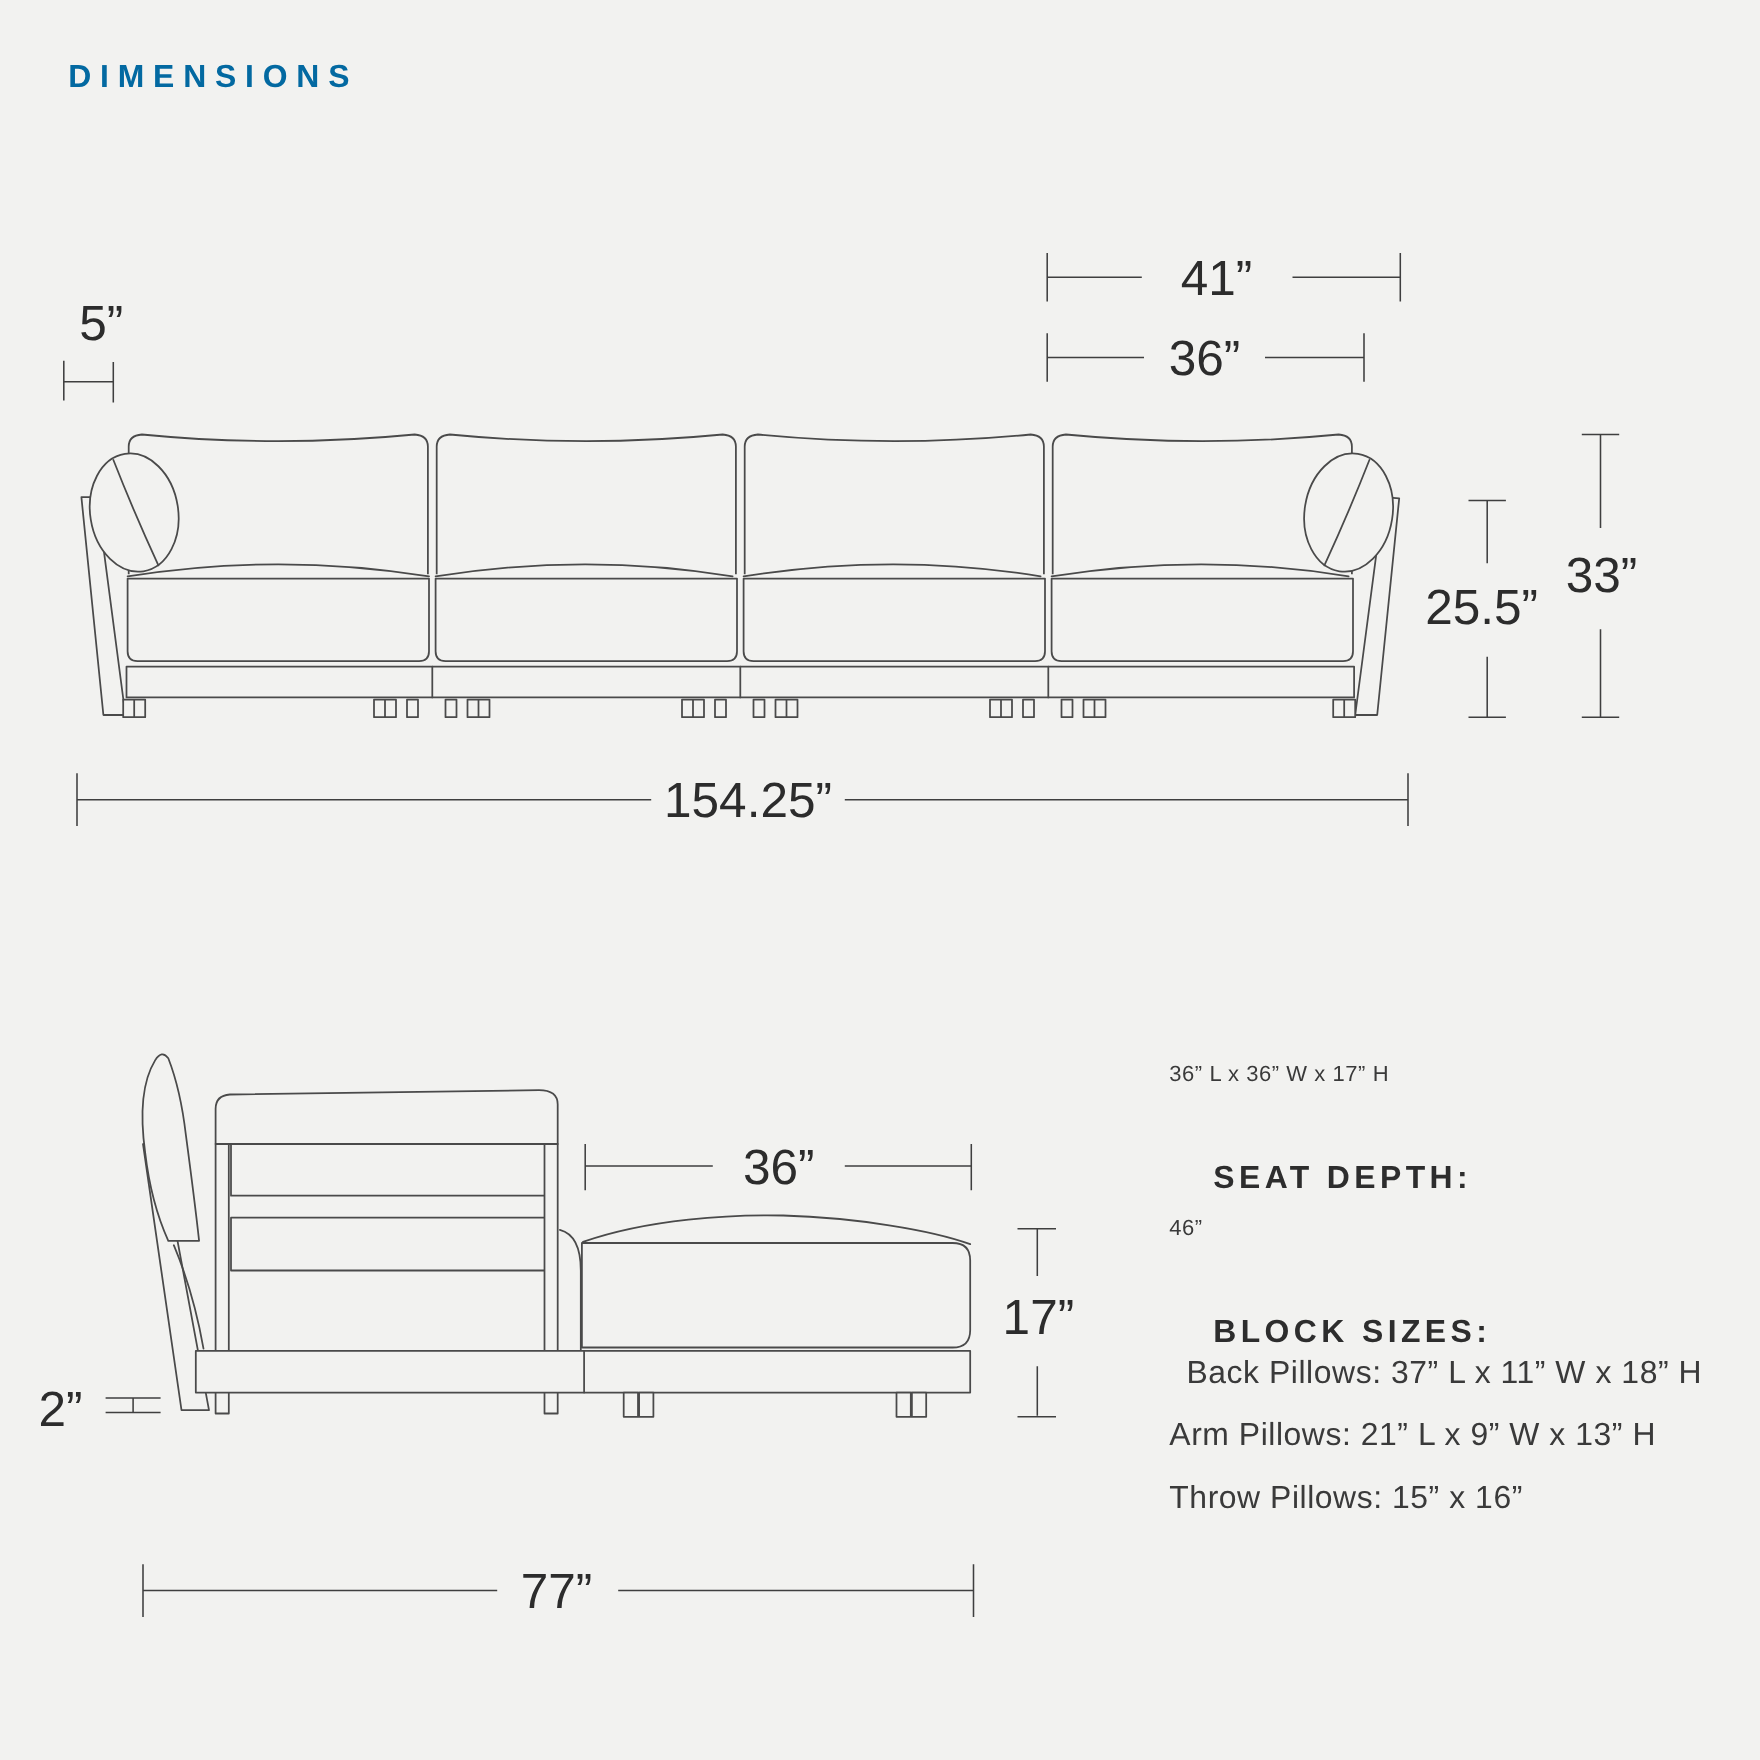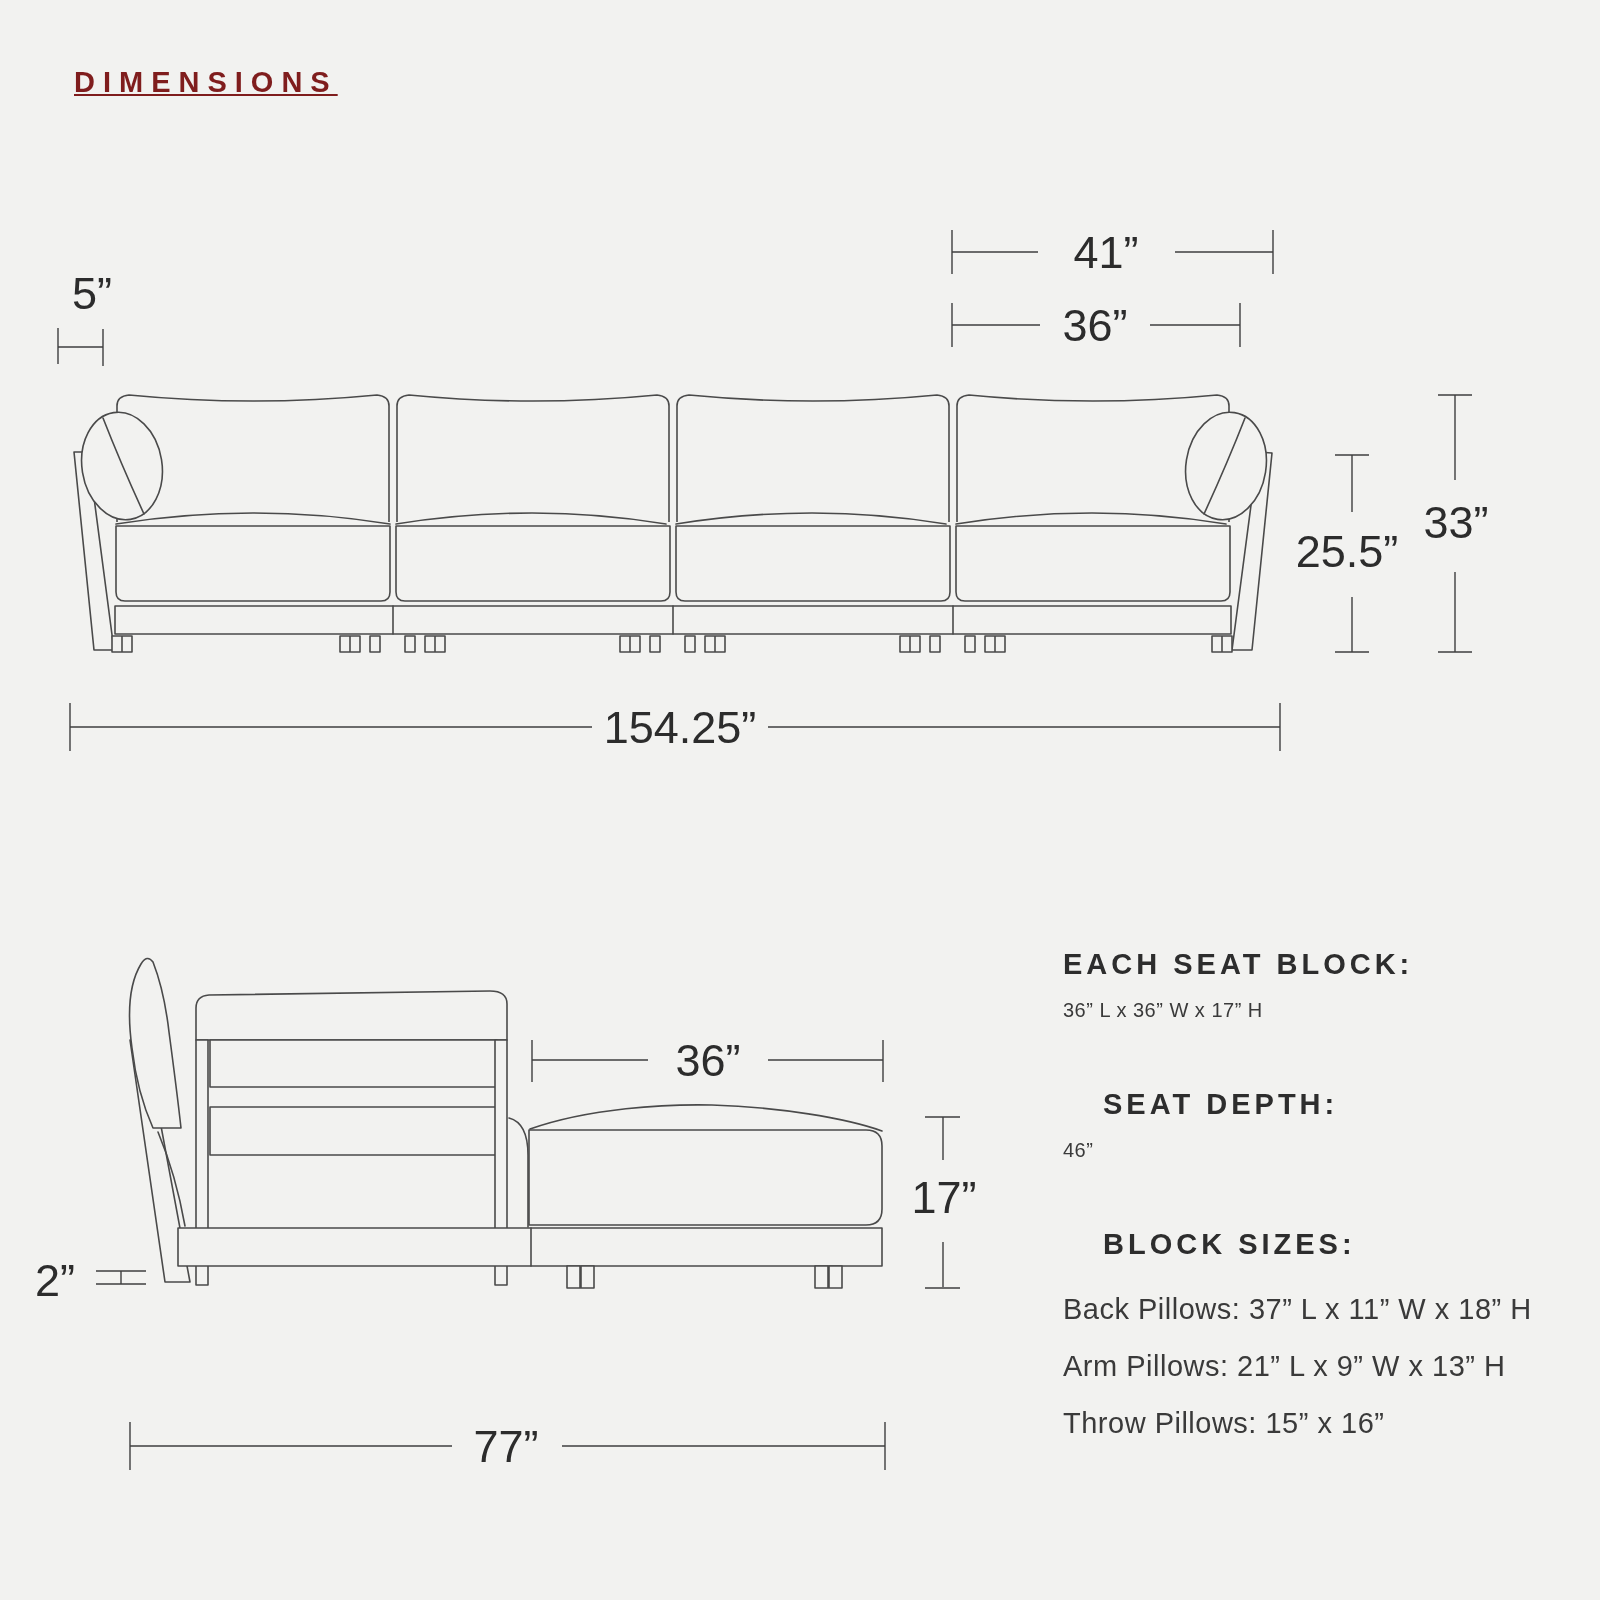--- a/index.html
+++ b/index.html
@@ -5,22 +5,22 @@
   html,body{margin:0;padding:0;}
   .page{
     position:relative;
     width:1600px;height:1600px;
     background:#f2f2f0;
     font-family:"Liberation Sans", sans-serif;
     color:#2c2c2c;
     overflow:hidden;
   }
   .title{
-    position:absolute;left:58px;top:50px;margin:16px;
-    font-size:29px;font-weight:700;letter-spacing:8px;color:#7f1d1d;text-decoration:underline;
+    position:absolute;left:58px;top:50px;margin:4px;
+    font-size:29px;font-weight:700;letter-spacing:8px;color:#0369a1;
   }
   svg.diagram{position:absolute;left:0;top:0;}
   .draw{fill:none;stroke:#4a4a4a;stroke-width:1.6;stroke-linejoin:round;stroke-linecap:round;}
   .draw-fill{fill:#f2f2f0;stroke:#4a4a4a;stroke-width:1.6;stroke-linejoin:round;}
   .dim{fill:none;stroke:#3f3f3f;stroke-width:1.4;stroke-linecap:butt;}
   .dim-label{
     font-family:"Liberation Sans", sans-serif;
     font-size:45px;font-weight:400;fill:#2c2c2c;
     text-anchor:middle;
   }
@@ -30,21 +30,21 @@
   .spec-heading{
     font-size:29px;font-weight:700;letter-spacing:4px;color:#2d2d2d;
   }
   .spec-value{
     font-size:20px;font-weight:400;letter-spacing:0.5px;color:#3a3a3a;margin-top:18px;
   }
   .spec-gap{margin-top:66px;margin-left:40px;}
   .spec-line{
     font-size:29px;font-weight:400;letter-spacing:0.5px;color:#3a3a3a;margin-top:24px;
   }
-  .spec-line.first{margin-top:32px;}
+  .spec-line.first{margin-top:4px;text-align:center;}
 </style>
 </head>
 <body>
 
 <div class="page">
 
   <h1 class="title">DIMENSIONS</h1>
 
   <svg class="diagram" width="1600" height="1600" viewBox="0 0 1600 1600">
 
@@ -198,21 +198,20 @@
       </g>
 
       <g>
         <path class="dim" d="M130 1422 L130 1470 M885 1422 L885 1470 M130 1446 L452 1446 M562 1446 L885 1446"></path>
         <text class="dim-label" x="506" y="1462">77”</text>
       </g>
     </g>
   </svg>
 
   <div class="specs">
-    <div class="spec-heading">EACH SEAT BLOCK:</div>
     <div class="spec-value">36” L x 36” W x 17” H</div>
 
     <div class="spec-heading spec-gap">SEAT DEPTH:</div>
     <div class="spec-value">46”</div>
 
     <div class="spec-heading spec-gap">BLOCK SIZES:</div>
     <div class="spec-line first">Back Pillows: 37” L x 11” W x 18” H</div>
     <div class="spec-line">Arm Pillows: 21” L x 9” W x 13” H</div>
     <div class="spec-line">Throw Pillows: 15” x 16”</div>
   </div>

